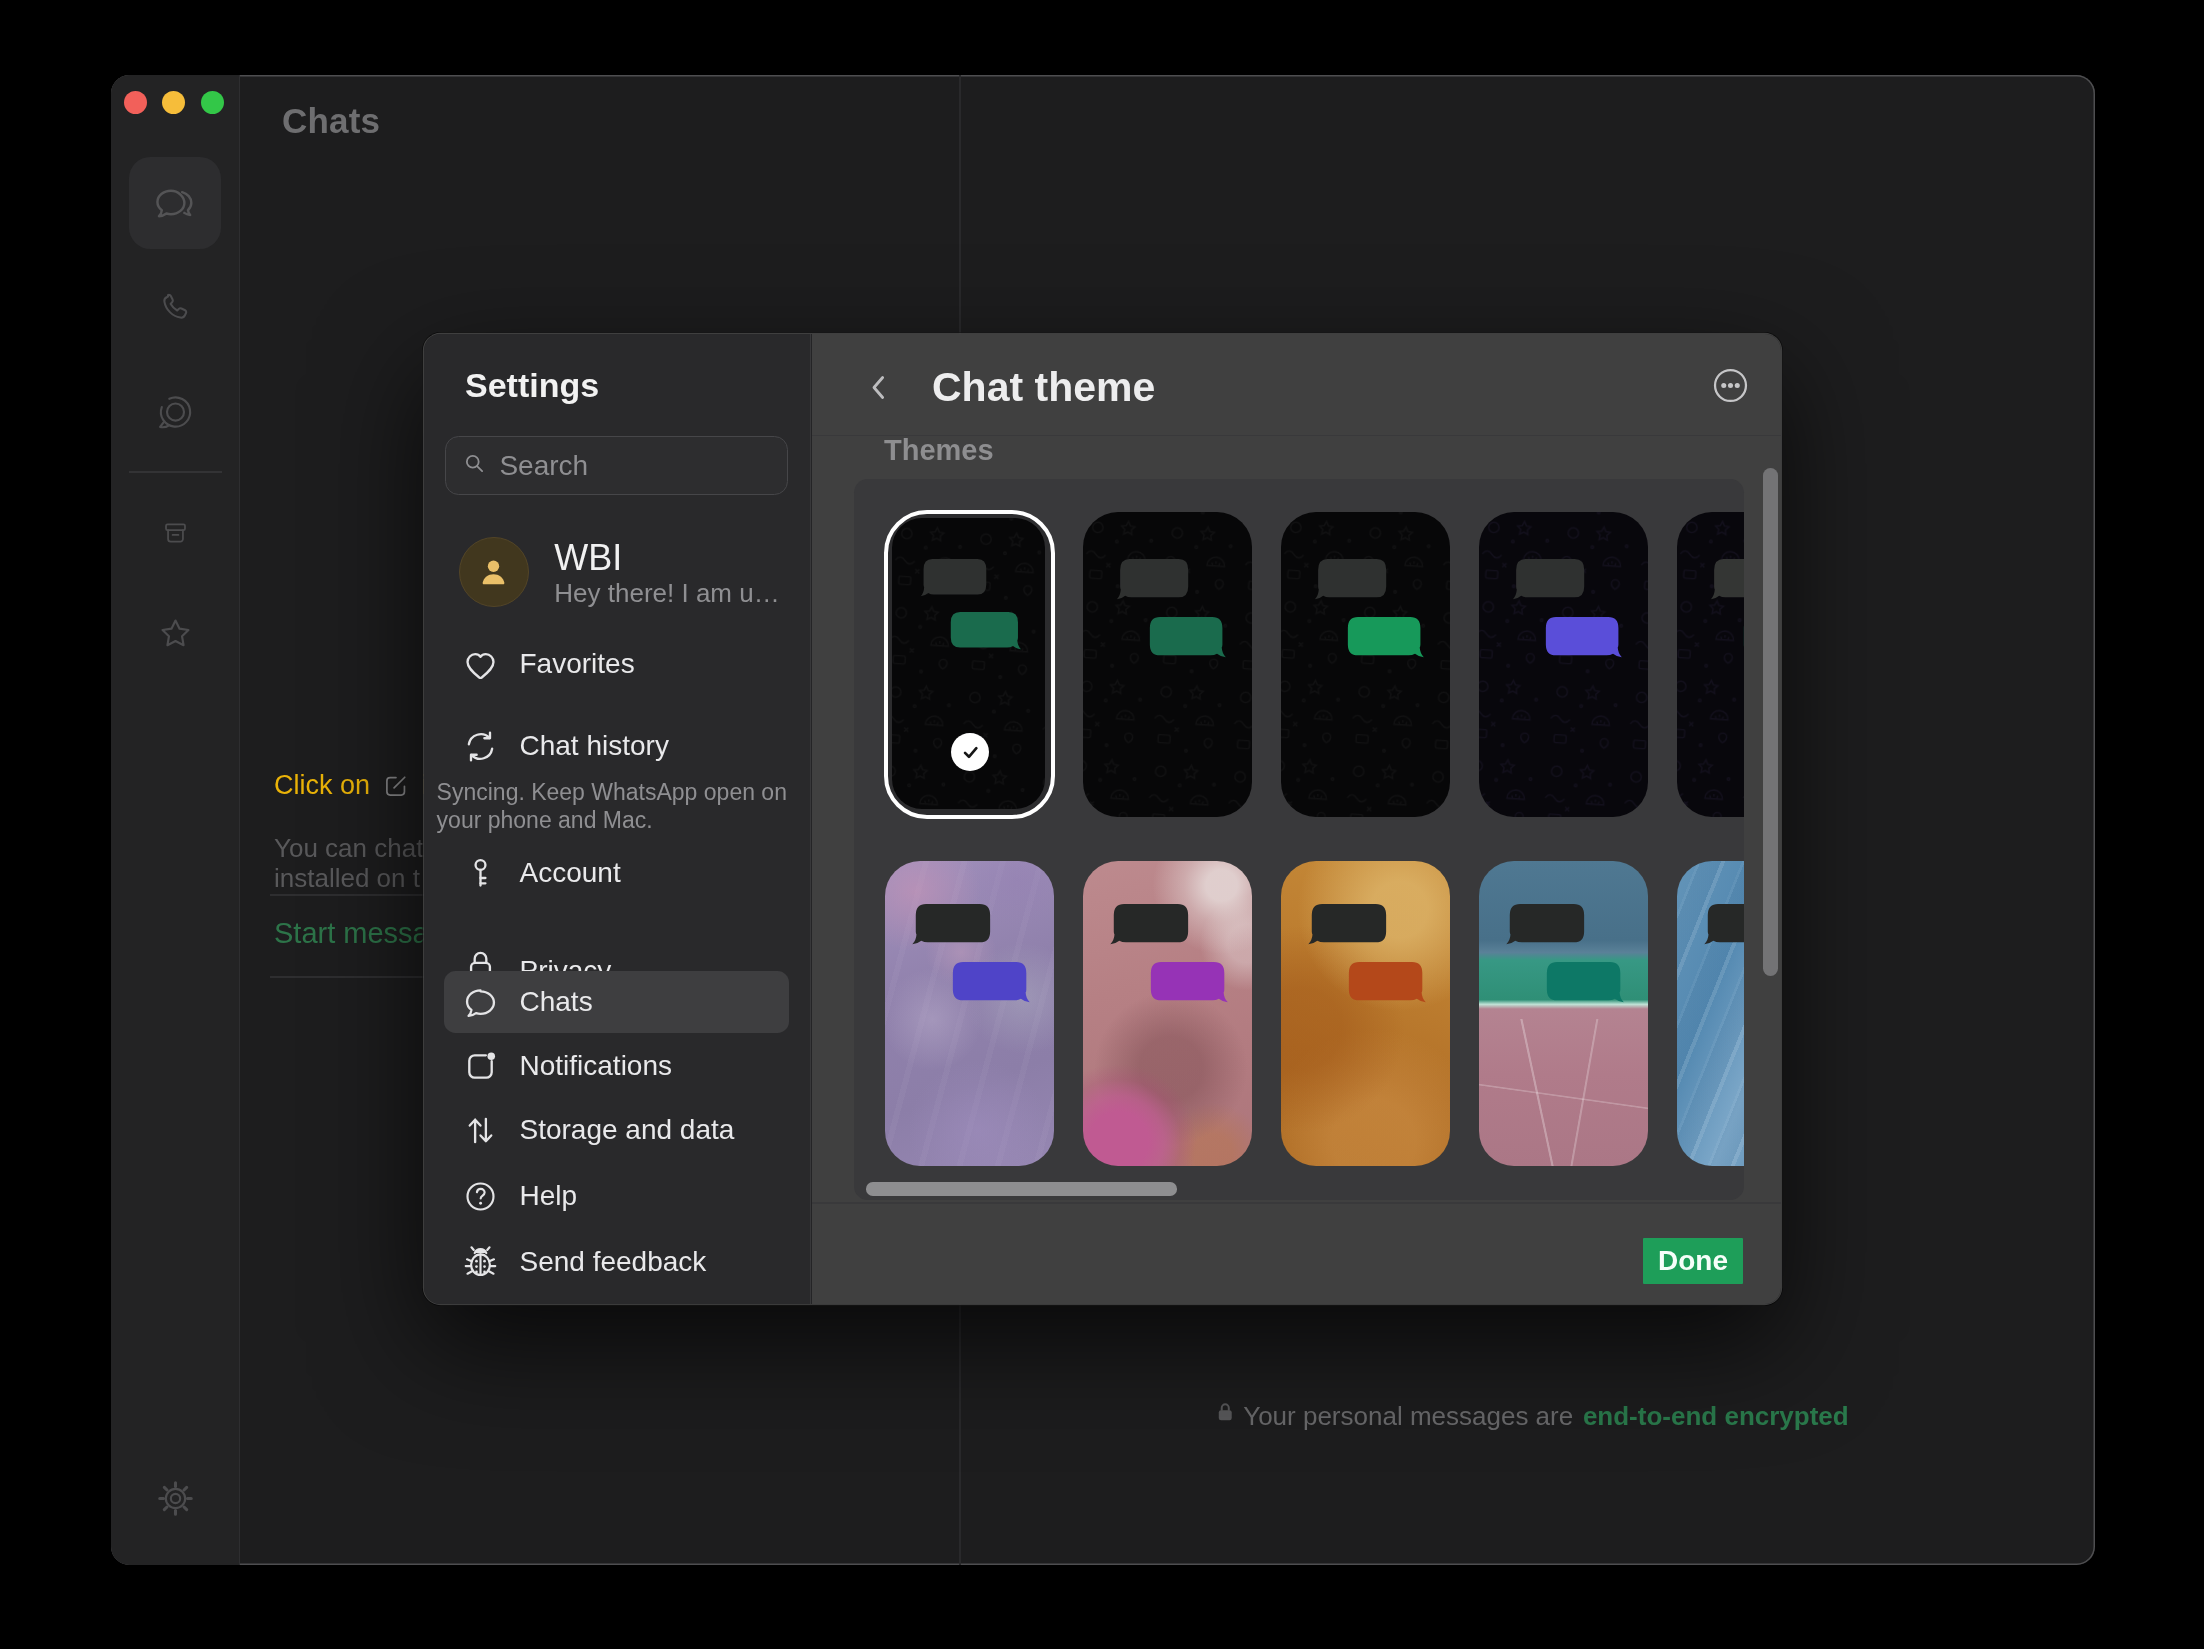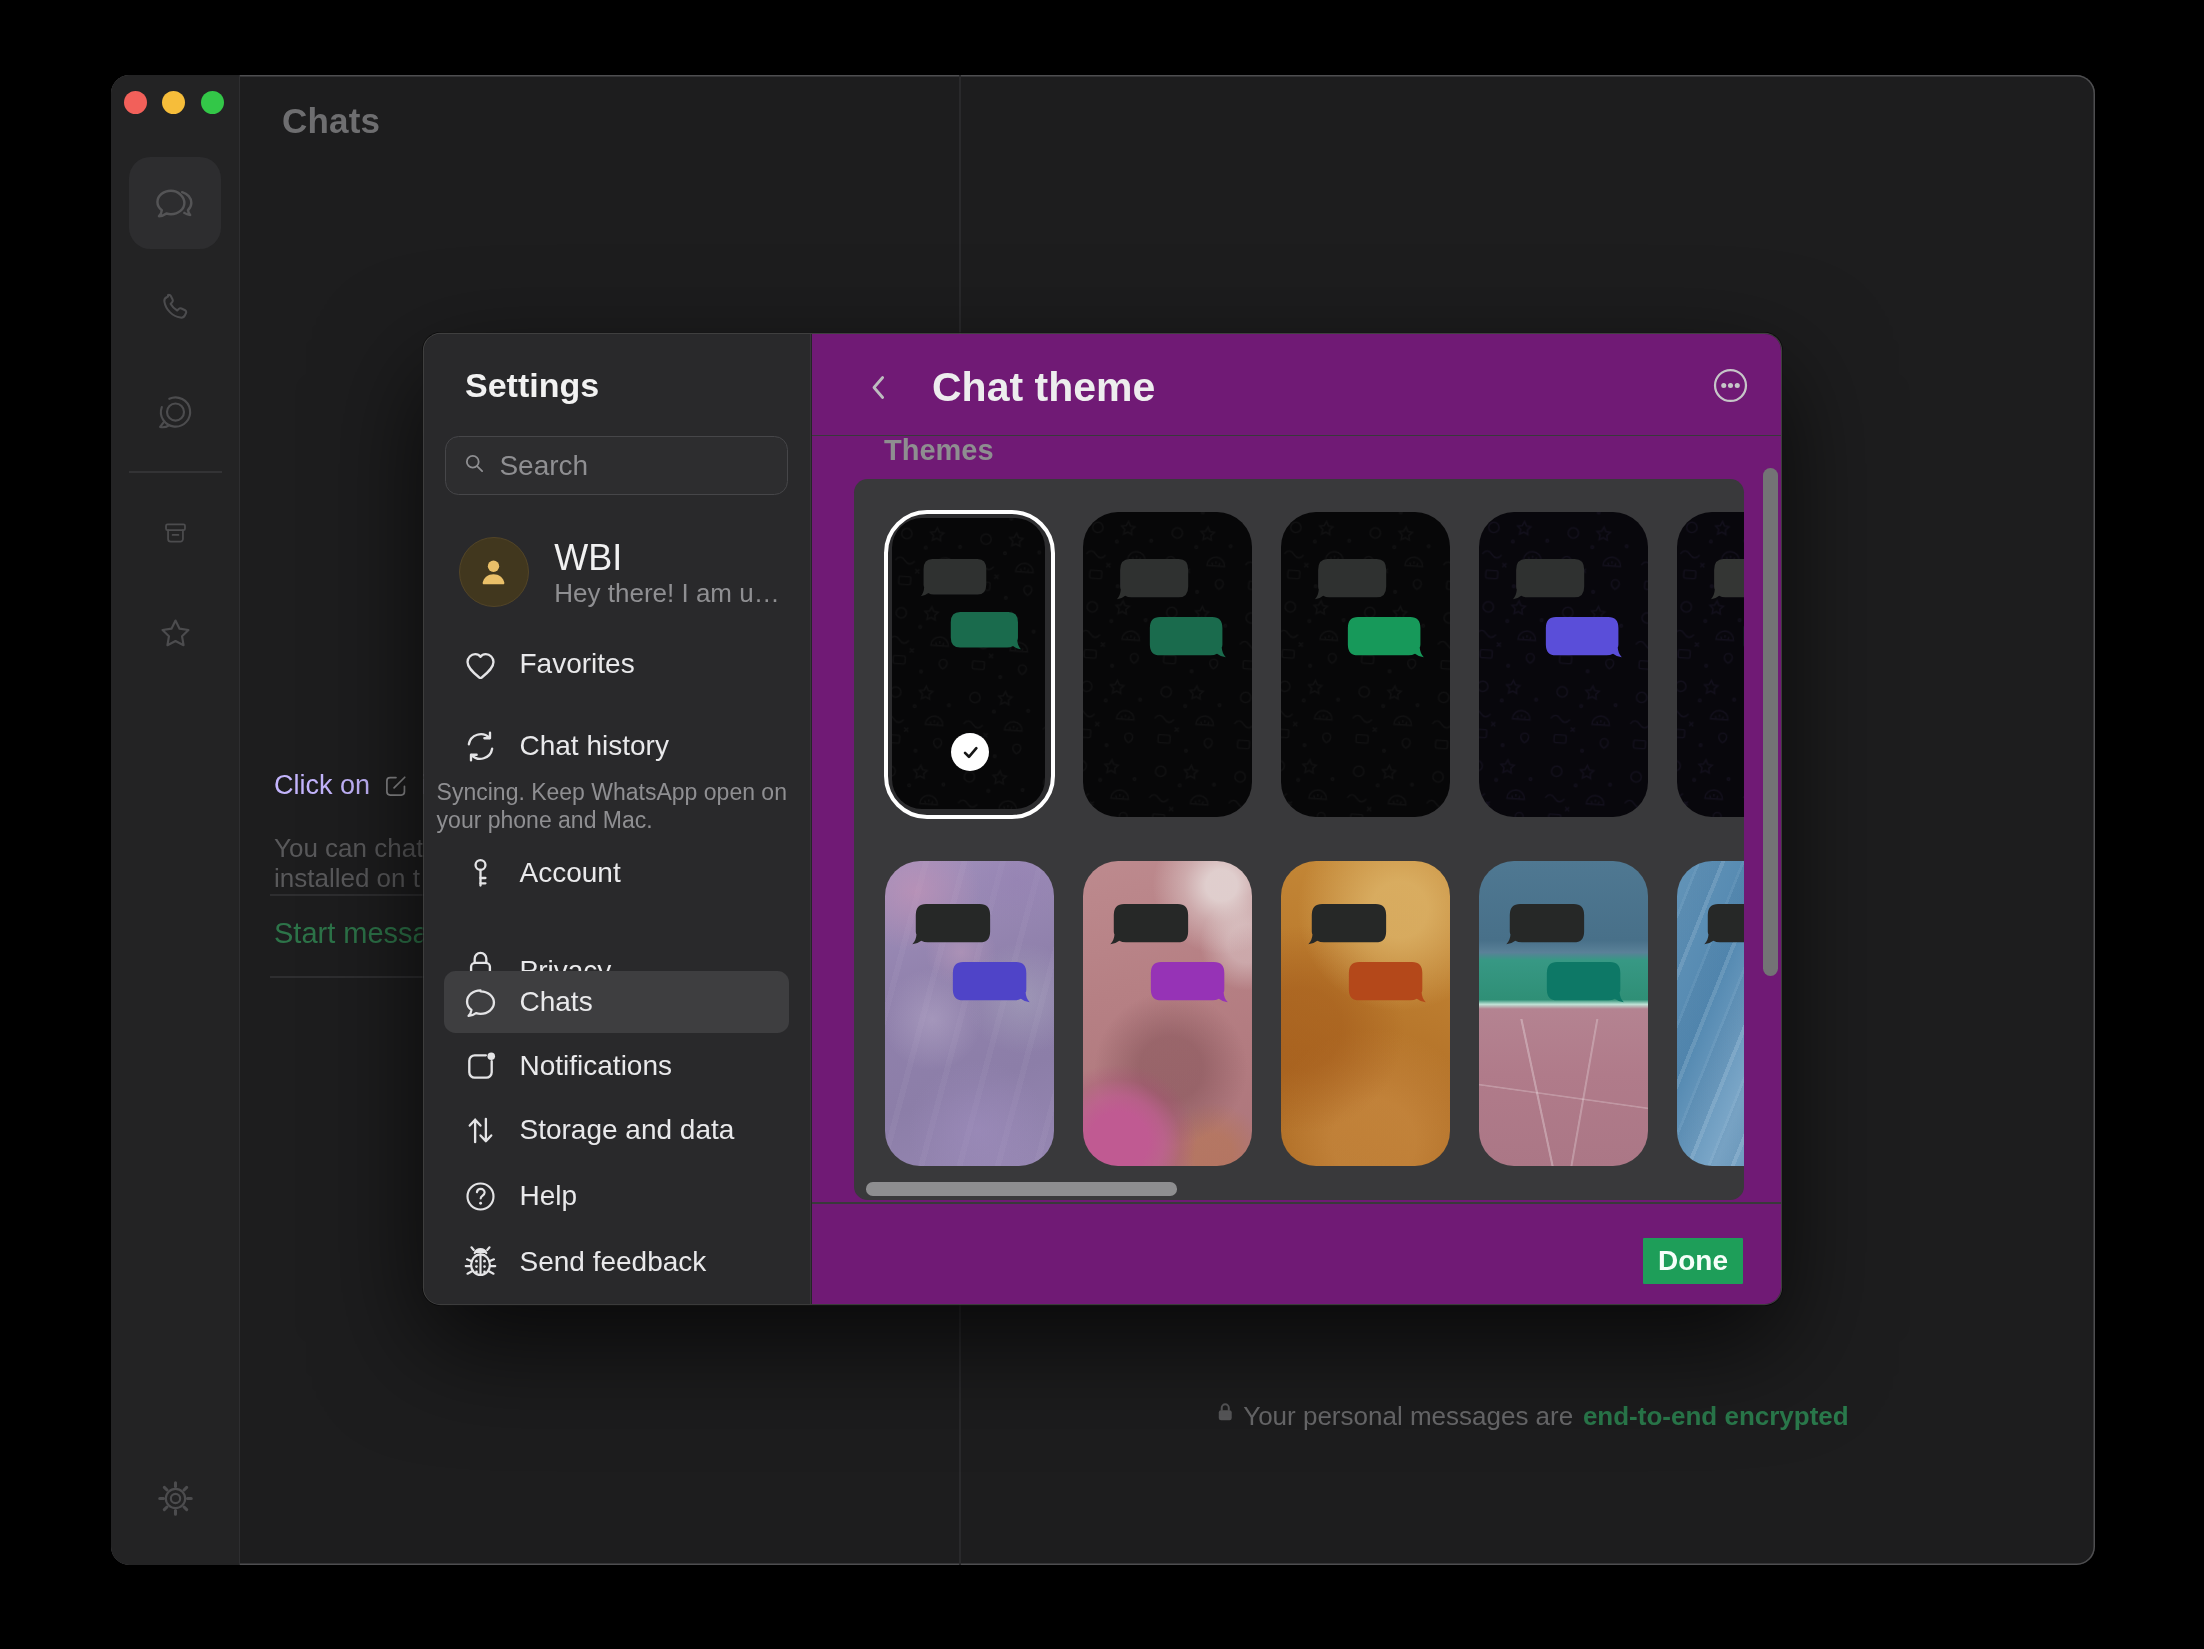--- a/index.html
+++ b/index.html
@@ -25,21 +25,21 @@
   .rail-btn {
     position:absolute; left:18.4px; width:92px; height:92px; border-radius:21.3px;
     display:flex; align-items:center; justify-content:center; color:#4c4c4e;
   }
   .rail-btn.selected { background:#2d2d2f; color:#545456; }
   .rail-divider { position:absolute; left:17.5px; width:93px; height:1.5px; background:#333335; }
 
   .chatlist-title { position:absolute; left:171px; top:26px; font-size:35px; font-weight:700; color:#6e6e70; letter-spacing:0.2px; }
   .panel-divider-v { position:absolute; left:848px; top:0; width:1.5px; height:100%; background:#29292b; }
 
-  .empty-line1 { position:absolute; left:163px; top:695px; display:flex; align-items:center; gap:13px; color:#c4b5fd; font-size:27px; }
+  .empty-line1 { position:absolute; left:163px; top:695px; display:flex; align-items:center; gap:13px; color:#eab308; font-size:27px; }
   .empty-line1 .compose { color:#8a8a8c; display:inline-flex; }
   .empty-body { position:absolute; left:163px; top:758px; font-size:26px; line-height:30px; color:#59595b; }
   .hline { position:absolute; height:1.5px; background:#2e2e30; }
   .empty-cta { position:absolute; left:163px; top:842px; font-size:29px; font-weight:500; color:#2d7449; }
 
   .enc-footer { position:absolute; left:1106px; top:1326px; white-space:nowrap; display:flex; align-items:flex-start; gap:9.7px; font-size:26px; color:#69696b; }
   .enc-footer .lock-ic { color:#58585a; display:inline-flex; }
   .enc-footer .green { color:#2a7a4c; font-weight:600; }
 
   
@@ -75,21 +75,21 @@
   .menu-item {
     position:absolute; left:20.4px; width:345px; height:62px; border-radius:11.6px;
     display:flex; align-items:center; color:#e9e9eb;
   }
   .menu-item.selected { background:#3e3e40; }
   .menu-item .mi-icon { width:43px; height:43px; margin-left:14.6px; display:flex; align-items:center; justify-content:center; color:#e4e4e6; }
   .menu-item .mi-label { margin-left:17.5px; font-size:28px; }
   .menu-caption { position:absolute; left:12.6px; width:359px; font-size:23px; line-height:28px; color:#8f8f92;margin-top:13px; }
 
   
-  .theme-pane { position:absolute; left:388px; top:0; right:0; bottom:0; background:#701a75; }
+  .theme-pane { position:absolute; left:388px; top:0; right:0; bottom:0; background:#404040; }
   .theme-header { position:absolute; left:0; top:0; right:0; height:102px; border-bottom:1.5px solid #39393b; }
   .back-btn { position:absolute; left:45px; top:32px; width:43px; height:43px; color:#bdbdbf; display:flex; align-items:center; justify-content:center; }
   .theme-title { position:absolute; left:120px; top:30px; font-size:41px; font-weight:700; color:#ededee; }
   .more-btn { position:absolute; right:27px; top:28px; width:47px; height:47px; color:#c6c6c8; display:flex; align-items:center; justify-content:center; }
 
   .themes-label { position:absolute; left:72px; top:100px; font-size:29px; font-weight:600; color:#8e8e90; }
 
   .themes-box {
     position:absolute; left:42px; top:145px; width:890px; height:721px;
     background:#39393b; border-radius:13.6px; overflow:hidden;

